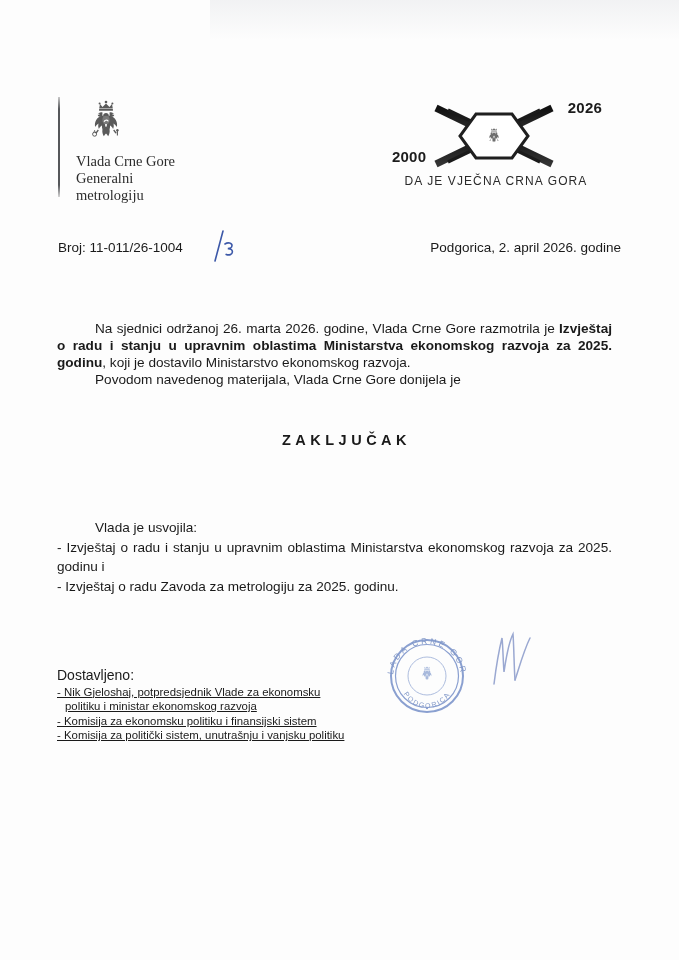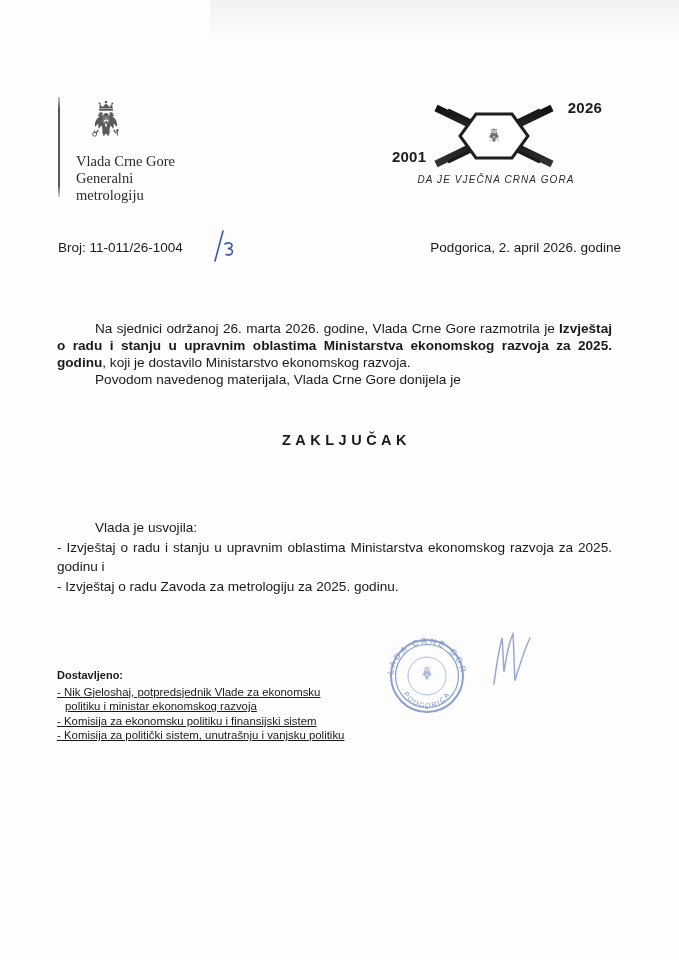--- a/index.html
+++ b/index.html
@@ -68,25 +68,24 @@
     color: #1c1c1c;
     letter-spacing: .2px;
   }
   .anniv-year.left  { left: 2px;  top: 52px; }
   .anniv-year.right { right: 0px; top: 3px; }
   .anniv-tagline {
     position: absolute;
     left: 0; right: 0;
     top: 78px;
     text-align: center;
-    font-size: 10px;
+    font-size: 12px;
     letter-spacing: 1.1px;
     color: #2a2a2a;
     white-space: nowrap;
-    font-style: italic;
   }
 
   
   .refline {
     position: absolute;
     left: 58px;
     top: 240px;
     width: 563px;
     display: flex;
     justify-content: space-between;
@@ -176,21 +175,21 @@
   
   .dostavljeno {
     position: absolute;
     left: 57px;
     top: 668px;
     width: 420px;
     font-size: 11.4px;
     line-height: 14.6px;
     color: #1a1a1a;
   }
-  .dostavljeno .dost-title { font-weight: bold; font-size: 11px; margin-bottom: 2px; }
+  .dostavljeno .dost-title { font-weight: normal; font-size: 14px; margin-bottom: 2px; }
   .dostavljeno p { margin: 0; text-decoration: underline; }
   .dostavljeno p.cont { padding-left: 8px; }
 </style>
 </head>
 <body>
 
 <div class="page">
 
   <div class="scan-noise"></div>
 
@@ -268,21 +267,21 @@
         <path d="M16.5 14 c-2.4 -.6 -4.2 .5 -4.6 2 c-.3 1.3 .6 2.2 1.9 2.3 l2.4 .2 Z"></path>
         <path d="M23.5 14 c2.4 -.6 4.2 .5 4.6 2 c.3 1.3 -.6 2.2 -1.9 2.3 l-2.4 .2 Z"></path>
         <path d="M20 14.5 c-1.6 0 -2.8 1.1 -2.8 2.6 l0 3 c0 2 1.2 3.4 2.8 3.4 c1.6 0 2.8 -1.4 2.8 -3.4 l0 -3 c0 -1.5 -1.2 -2.6 -2.8 -2.6 Z"></path>
         <path d="M17.2 17 c-3 .4 -5.6 2 -7 4.4 c-1.3 2.2 -1.6 4.8 -1 7.2 c.8 -1.6 2 -2.8 3.4 -3.6 c-.6 1.8 -.5 3.7 .3 5.4 c.7 -1.5 1.8 -2.7 3.1 -3.4 c-.2 1.5 .1 3 .8 4.3 c.6 -1.4 1.5 -2.5 2.6 -3.2 Z"></path>
         <path d="M22.8 17 c3 .4 5.6 2 7 4.4 c1.3 2.2 1.6 4.8 1 7.2 c-.8 -1.6 -2 -2.8 -3.4 -3.6 c.6 1.8 .5 3.7 -.3 5.4 c-.7 -1.5 -1.8 -2.7 -3.1 -3.4 c.2 1.5 -.1 3 -.8 4.3 c-.6 -1.4 -1.5 -2.5 -2.6 -3.2 Z"></path>
         <path d="M20 28 c-1.8 0 -3.2 1.4 -3.6 3.4 c-.4 2.2 .4 4.6 1.5 6.4 c.5 -1.2 1.2 -2.1 2.1 -2.7 c.9 .6 1.6 1.5 2.1 2.7 c1.1 -1.8 1.9 -4.2 1.5 -6.4 c-.4 -2 -1.8 -3.4 -3.6 -3.4 Z"></path>
         <path d="M11.8 31 l-2.6 3.4 l1.4 .5 l2.2 -2.9 Z"></path>
         <path d="M28.2 31 l2.6 3.4 l-1.4 .5 l-2.2 -2.9 Z"></path>
       </g>
     </svg>
-    <div class="anniv-year left">2001</div>
+    <div class="anniv-year left">2000</div>
     <div class="anniv-year right">2026</div>
     <div class="anniv-tagline">DA JE VJEČNA CRNA GORA</div>
   </div>
 
   <div class="refline">
     <div class="broj">
       <span>Broj: 11-011/26-1004</span>
       <svg class="hand-slash" viewBox="0 0 42 36">
         <g stroke="#3c58a8" fill="none" stroke-width="1.6" stroke-linecap="round">
           <path d="M16 33 L24 3"></path>

